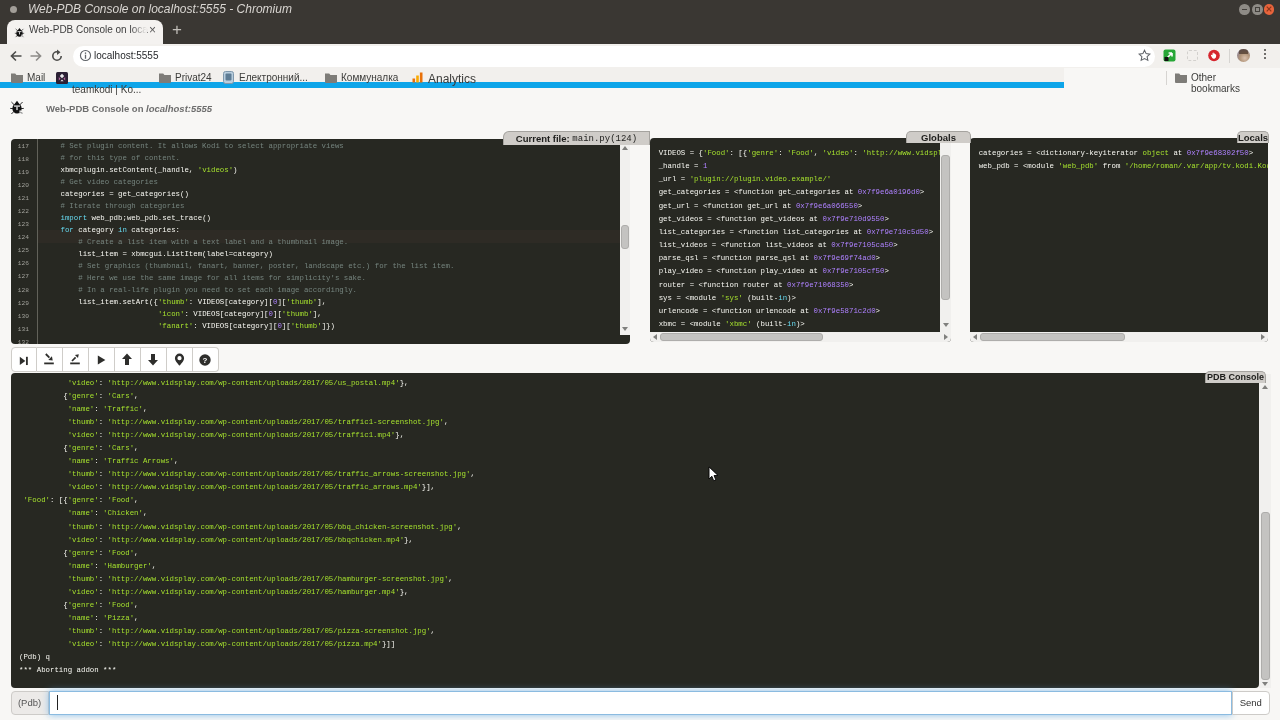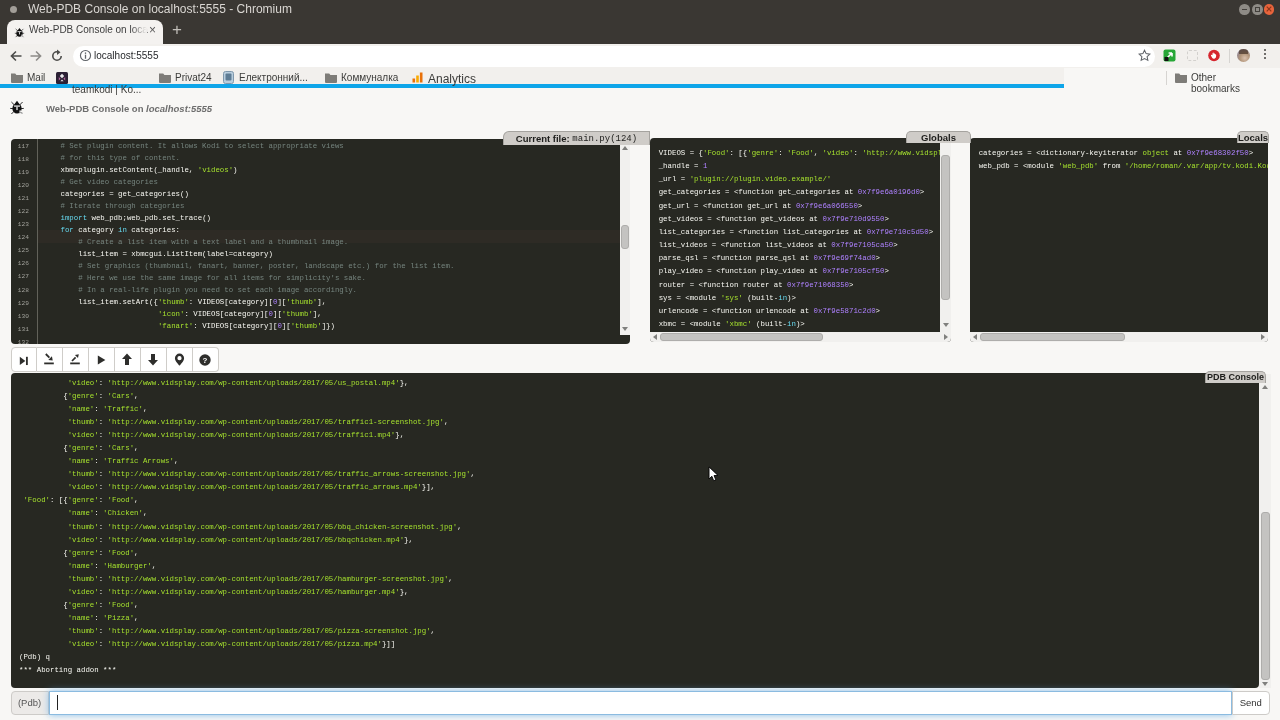--- a/index.html
+++ b/index.html
@@ -18,21 +18,21 @@
           display:flex; align-items:center; justify-content:center; }
   .sbtrack { position:absolute; background:#f1f0ee; }
   .sbthumb { position:absolute; background:#c4c3c1; border:1px solid #aeadab; border-radius:3px; }
   .sbarrow { position:absolute; width:0; height:0; }
 </style>
 </head>
 <body>
 
 <div class="abs" style="left:0;top:0;width:1280px;height:19px;background:#3a3733;">
   <div class="abs" style="left:10px;top:6px;width:7px;height:7px;border-radius:50%;background:#a29e98;"></div>
-  <div class="abs" style="left:28px;top:2px;font-size:12px;color:#dad7d3;">Web-PDB Console on localhost:5555 - Chromium</div>
+  <div class="abs" style="left:28px;top:2px;font-size:12px;color:#dad7d3;font-style:italic;">Web-PDB Console on localhost:5555 - Chromium</div>
 
   <div class="abs" style="left:1239px;top:4px;width:10.5px;height:10.5px;border-radius:50%;background:#8e8b86;"></div>
   <div class="abs" style="left:1241.5px;top:8.8px;width:5.5px;height:1.3px;background:#43403c;"></div>
   <div class="abs" style="left:1252px;top:4px;width:10.5px;height:10.5px;border-radius:50%;background:#8e8b86;"></div>
   <div class="abs" style="left:1255px;top:7px;width:4.5px;height:4.5px;border:1px solid #43403c;"></div>
   <div class="abs" style="left:1263.5px;top:4px;width:10.5px;height:10.5px;border-radius:50%;background:#e8643c;"></div>
   <svg class="abs" style="left:1265.7px;top:6.2px;" width="6" height="6" viewBox="0 0 6 6">
       <path d="M0.7 0.7 L5.3 5.3 M5.3 0.7 L0.7 5.3" stroke="#8c3519" stroke-width="1.2"></path>
     </svg>
 </div>
@@ -95,21 +95,21 @@
     <path d="M4.6 4 q0.4-0.8 1-0.3 l0.3 1.2 q0.3-0.9 0.9-0.5 l0.3 1.1 q0.4-0.6 0.9-0.2 l0.2 1.4 q0.1 2.2-1.4 2.9 q-1.6 0.6-2.5-0.6 l-1.3-2.3 q-0.3-0.8 0.5-1 l0.9 0.6 z" fill="#fff"></path>
   </svg>
   <div class="abs" style="left:1229px;top:5px;width:1px;height:14px;background:#d6d4d1;"></div>
 
   <div class="abs" style="left:1237px;top:4.5px;width:13px;height:13px;border-radius:50%;background:radial-gradient(circle at 60% 70%, #d9c0ae 0%, #b29579 40%, #8d8392 75%, #6b5c50 100%);overflow:hidden;"></div>
   <div class="abs" style="left:1239px;top:4.5px;width:9px;height:5px;border-radius:50% 50% 0 0;background:#4d3a2c;opacity:0.75;"></div>
 
   <div class="abs" style="left:1264px;top:5px;width:2.4px;height:2.4px;border-radius:50%;background:#45433f;box-shadow:0 4px 0 #45433f, 0 8px 0 #45433f;"></div>
 </div>
 
-<div class="abs" style="left:0;top:68px;width:1064px;height:20px;background:#f2f0ed;border-bottom:4px solid #0ea5e9;">
+<div class="abs" style="left:0;top:68px;width:1064px;height:20px;background:#f2f0ed;border-bottom:6px solid #0ea5e9;">
   <svg class="abs folder" style="left:11px;top:4px;" width="12" height="11" viewBox="0 0 12 11">
       <path d="M0 1.5 h4.2 l1.2 1.4 H12 v7 a1 1 0 0 1-1 1 H1 a1 1 0 0 1-1-1z" fill="#7e7c78"></path>
     </svg>
   <div class="abs" style="left:27px;top:4px;font-size:10px;color:#3c3c3a;">Mail</div>
   <svg class="abs" style="left:56px;top:3.5px;" width="12" height="12" viewBox="0 0 12 12">
     <rect width="12" height="12" rx="1.5" fill="#2b2034"></rect>
     <path d="M6 1.8 L8.2 4 6 6.2 3.8 4z" fill="#e8e6ea"></path>
     <path d="M2.8 5 L4.6 6.8 2.8 8.6z" fill="#b76aa0"></path>
     <path d="M9.2 5 L7.4 6.8 9.2 8.6z" fill="#b76aa0"></path>
     <path d="M6 7.6 L7.6 9.2 H4.4z" fill="#e8e6ea"></path>

